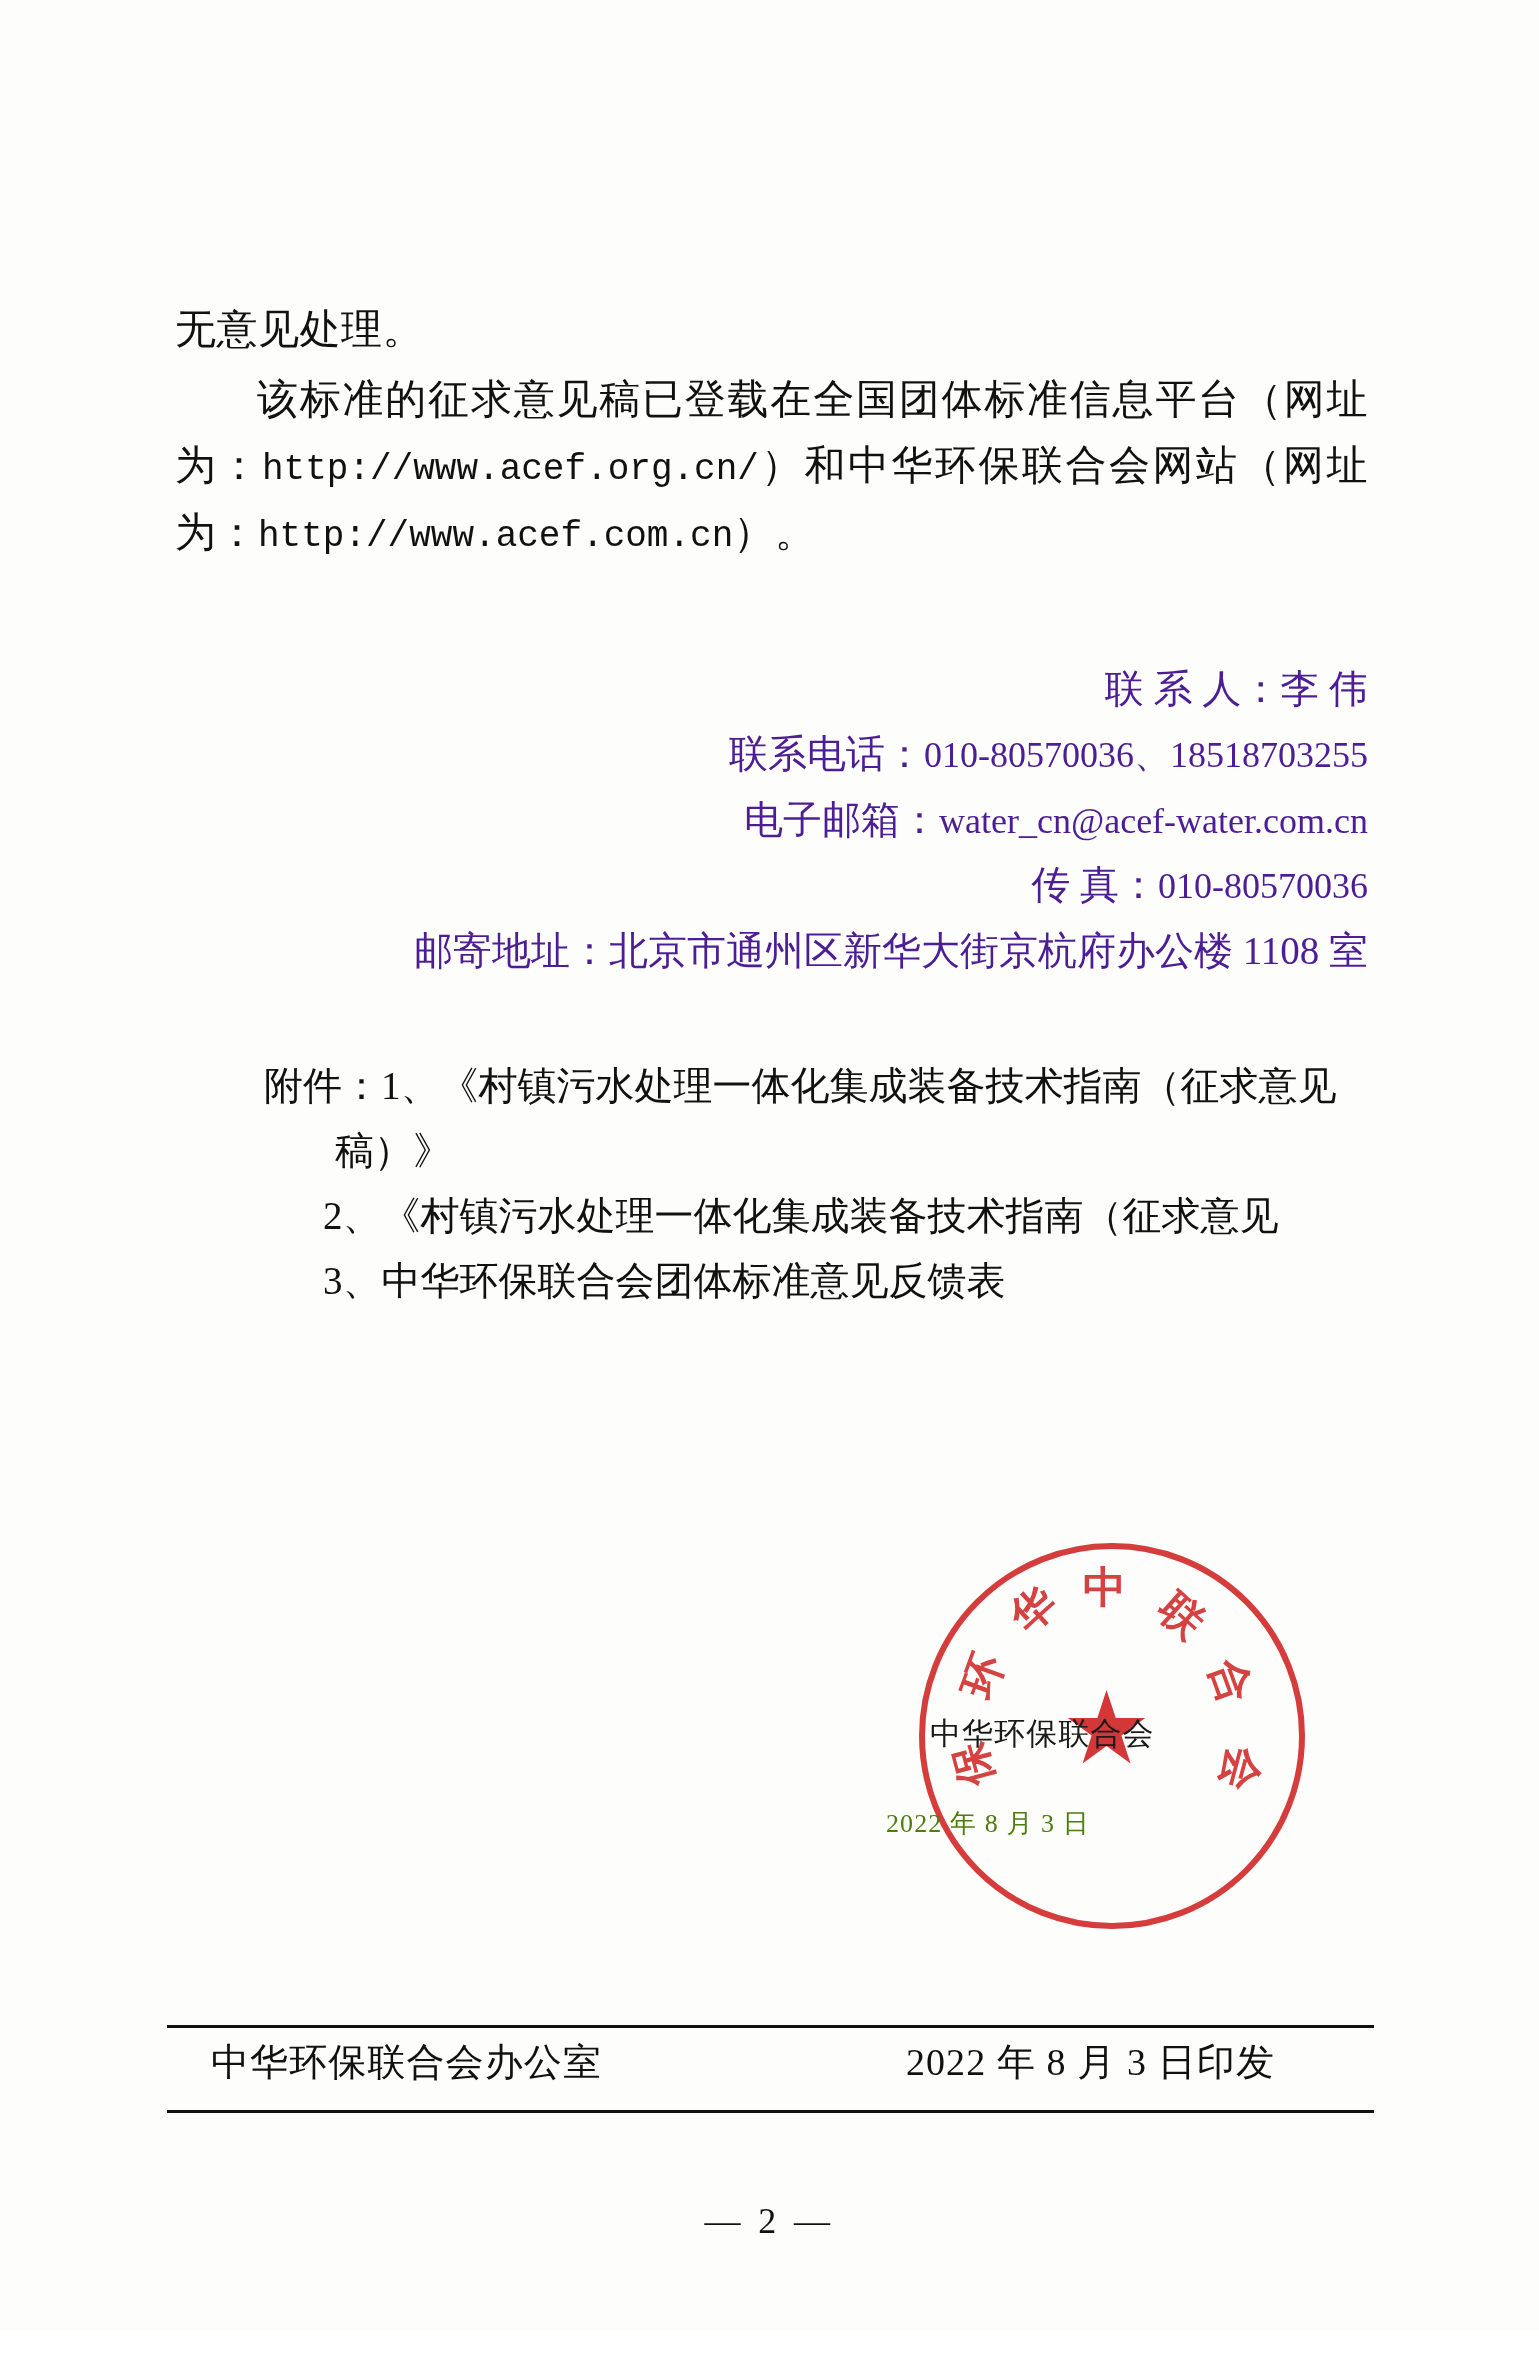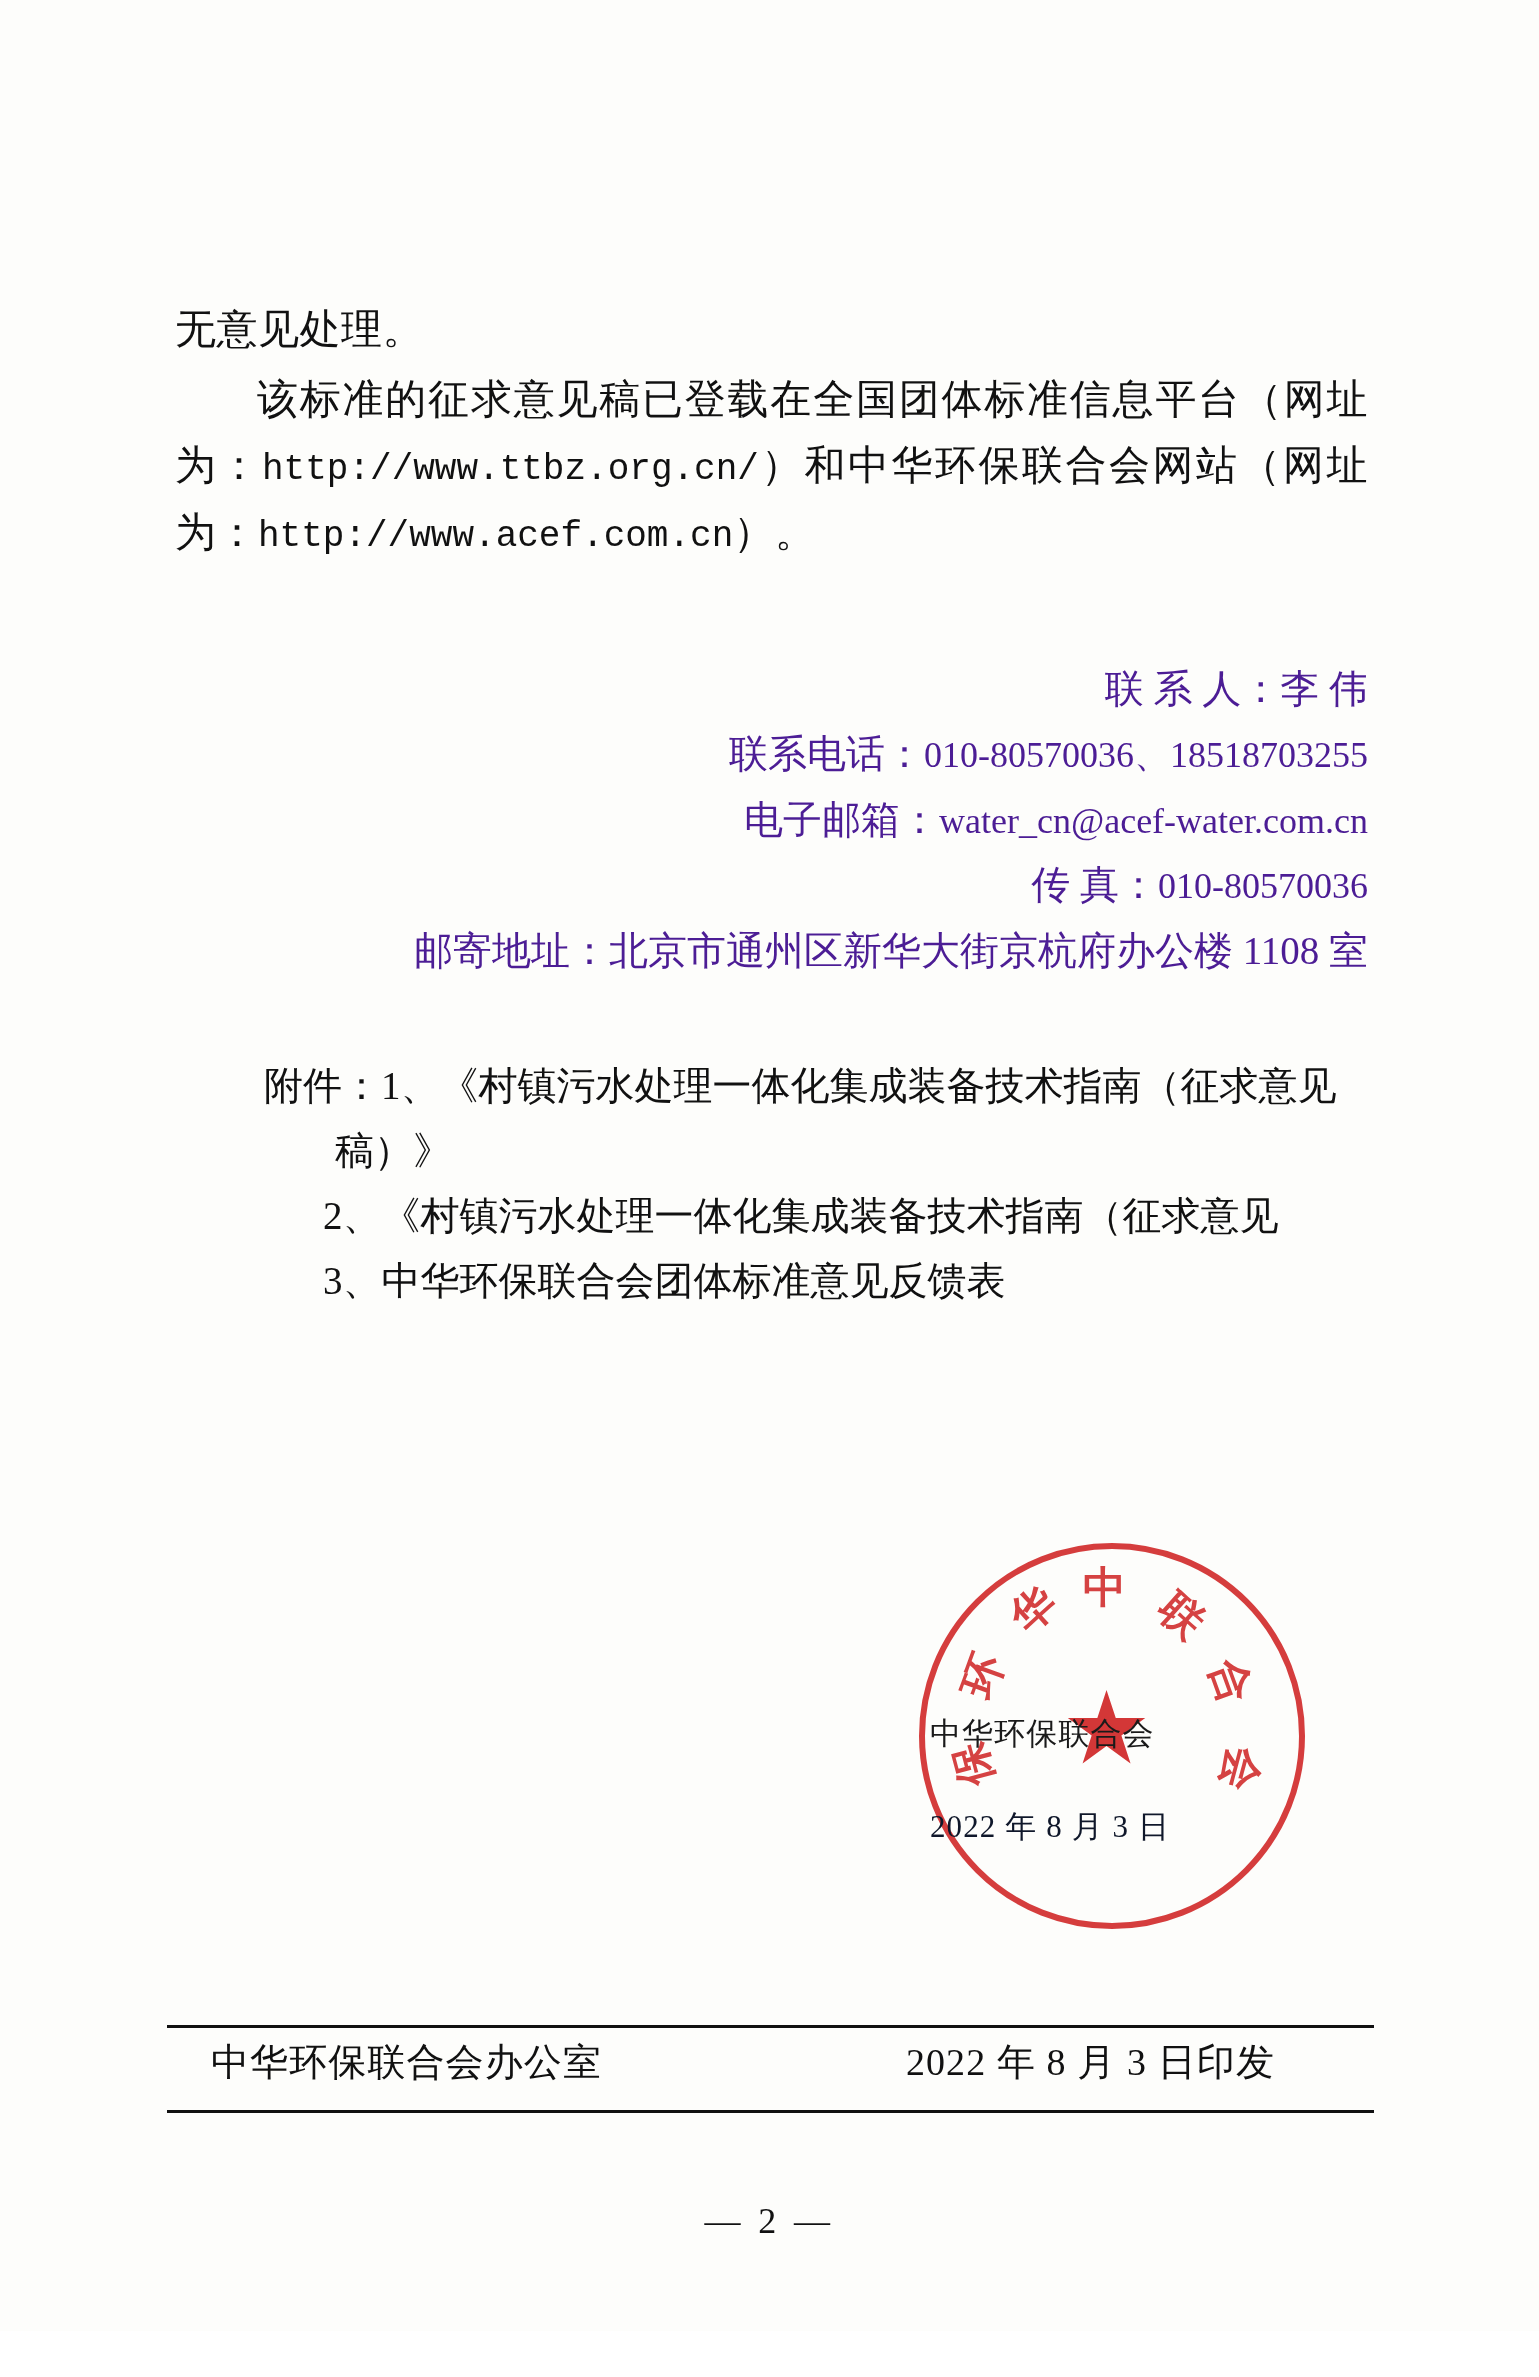--- a/index.html
+++ b/index.html
@@ -136,24 +136,24 @@
     position: absolute;
     left: 930px;
     top: 1713px;
     font-size: 31px;
     color: #1a1a1a;
     letter-spacing: 1.1px;
     white-space: nowrap;
   }
   .sig-date {
     position: absolute;
-    left: 930px;
+    left: 886px;
     top: 1806px;
-    font-size: 31px;
-    color: #0f172a;
+    font-size: 26px;
+    color: #4d7c0f;
     letter-spacing: 1.1px;
     white-space: nowrap;
     font-family: "Liberation Serif", "DejaVu Serif", serif;
   }
 
   .footer-rule-top {
     position: absolute;
     left: 167px;
     top: 2025px;
     width: 1207px;
@@ -200,21 +200,21 @@
 </style>
 </head>
 <body>
 
 <div class="page">
 
   <div class="content">
 
     <p class="para para-first">无意见处理。</p>
 
-    <p class="para indent2"><span>该标准的征求意见稿已登载在全国团体标准信息平台（网址为：</span><span class="mono">http://www.ttbz.org.cn/</span><span>）和中华环保联合会网站（网址为：</span><span class="mono">http://www.acef.com.cn</span><span>）。</span></p>
+    <p class="para indent2"><span>该标准的征求意见稿已登载在全国团体标准信息平台（网址为：</span><span class="mono">http://www.acef.org.cn/</span><span>）和中华环保联合会网站（网址为：</span><span class="mono">http://www.acef.com.cn</span><span>）。</span></p>
 
     <div class="contact-block">
       <div class="contact-line"><span class="contact-label">联 系 人：</span><span class="contact-val-cn">李 伟</span></div>
 
       <div class="contact-line"><span class="contact-label">联系电话：</span><span class="contact-val">010-80570036、18518703255</span></div>
 
       <div class="contact-line"><span class="contact-label">电子邮箱：</span><span class="contact-val">water_cn@acef-water.com.cn</span></div>
 
       <div class="contact-line"><span class="contact-label">传    真：</span><span class="contact-val">010-80570036</span></div>
 

